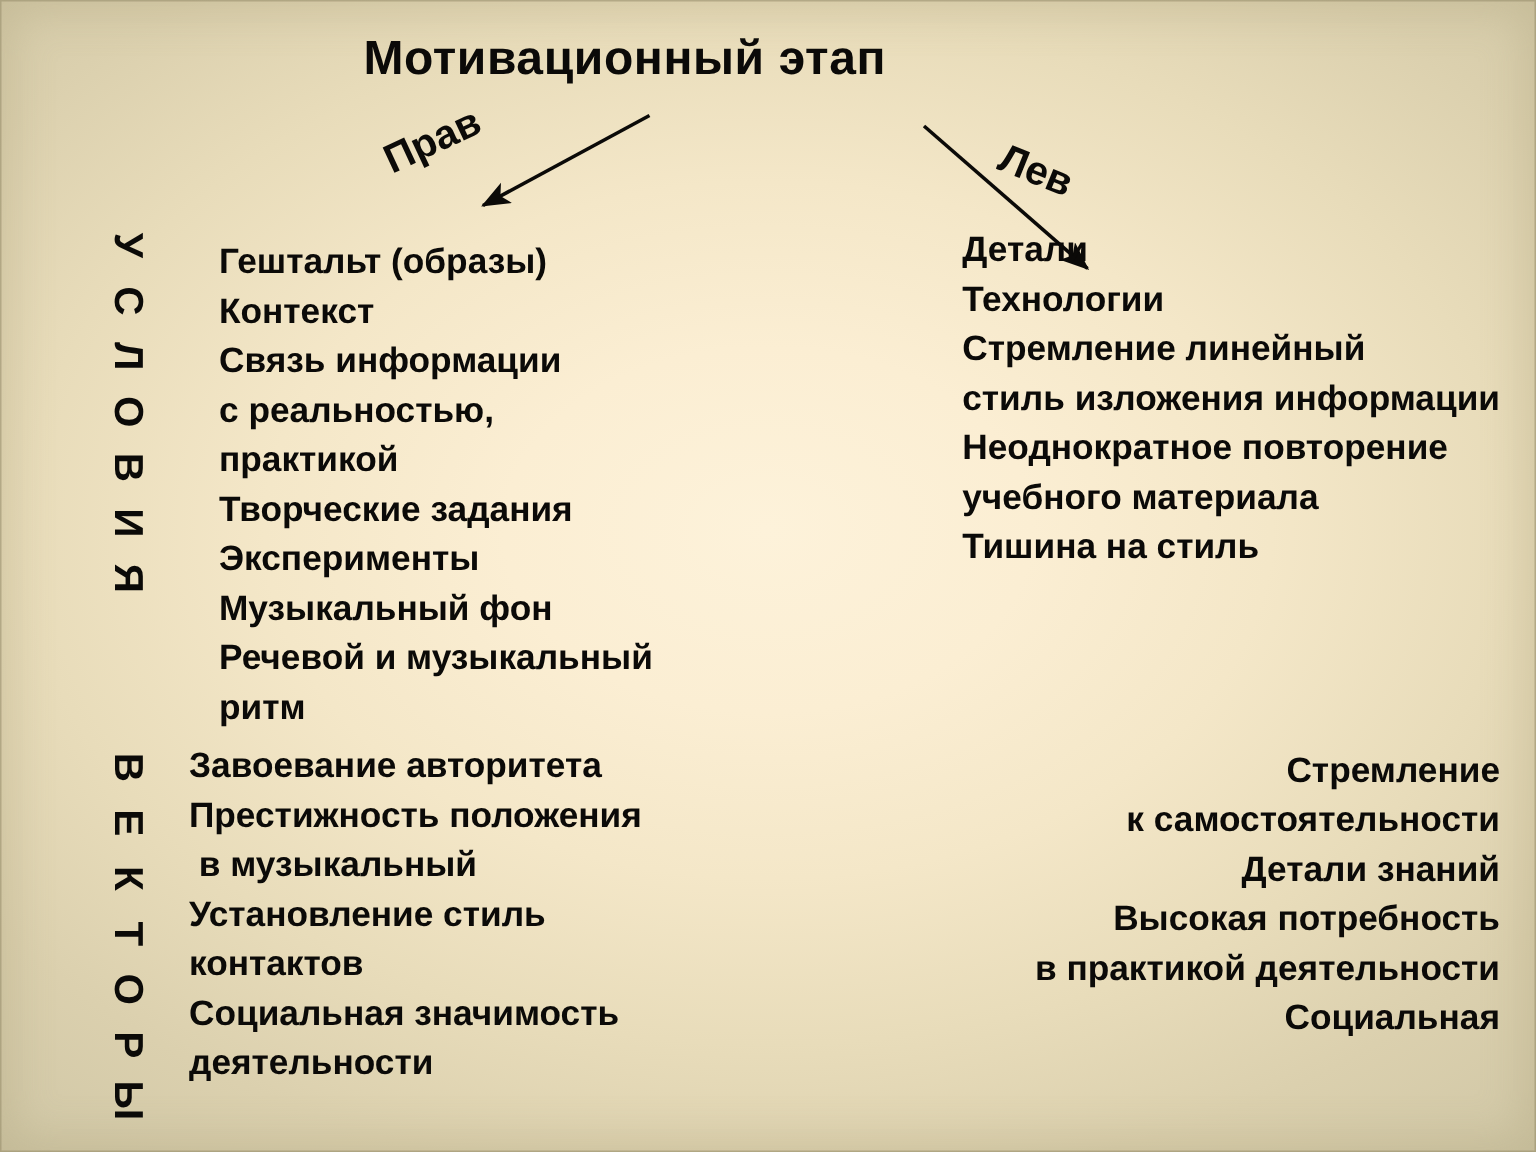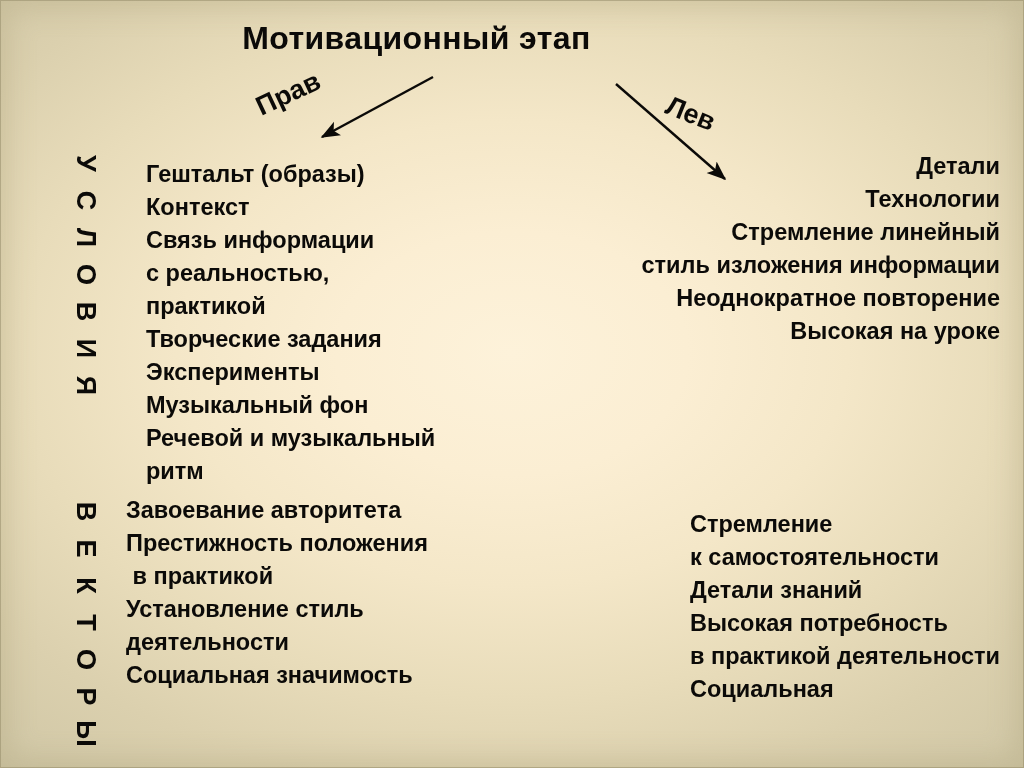--- a/index.html
+++ b/index.html
@@ -102,22 +102,22 @@
   .col {
     font-size: 23.5px;
   }
   .col .line {
     height: 33px;
     line-height: 33px;
     white-space: pre;
   }
   #col-left-top    { left: 126px; top: 158px; text-align: left; margin-left: 20px; }
   #col-left-bottom { left: 126px; top: 494px; text-align: left; }
-  #col-right-top    { right: 24px; top: 150px; text-align: right; }
-  #col-right-bottom { right: 24px; top: 508px; }
+  #col-right-top    { right: 24px; top: 150px; }
+  #col-right-bottom { right: 24px; top: 497px; text-align: right; }
 </style>
 </head>
 <body>
 
 <div id="slide">
 
   <div id="edge-frame"></div>
 
   <div class="txt" id="title">Мотивационный этап</div>
 
@@ -134,19 +134,19 @@
   <div class="txt" id="label-prav">Прав</div>
 
   <div class="txt" id="label-lev">Лев</div>
 
   <div class="txt vword" id="vword-usloviya"><span>У</span><span>С</span><span>Л</span><span>О</span><span>В</span><span>И</span><span>Я</span></div>
 
   <div class="txt vword" id="vword-vektory"><span>В</span><span>Е</span><span>К</span><span>Т</span><span>О</span><span>Р</span><span>Ы</span></div>
 
   <div class="txt col" id="col-left-top"><div class="line">Гештальт (образы)</div><div class="line">Контекст</div><div class="line">Связь информации</div><div class="line">с реальностью,</div><div class="line">практикой</div><div class="line">Творческие задания</div><div class="line">Эксперименты</div><div class="line">Музыкальный фон</div><div class="line">Речевой и музыкальный</div><div class="line">ритм</div></div>
 
-  <div class="txt col" id="col-right-top"><div class="line">Детали</div><div class="line">Технологии</div><div class="line">Стремление линейный</div><div class="line">стиль изложения информации</div><div class="line">Неоднократное повторение</div><div class="line">Высокая на уроке</div></div>
+  <div class="txt col" id="col-right-top"><div class="line">Детали</div><div class="line">Технологии</div><div class="line">Стремление линейный</div><div class="line">стиль изложения информации</div><div class="line">Неоднократное повторение</div><div class="line">учебного материала</div><div class="line">Тишина на стиль</div></div>
 
-  <div class="txt col" id="col-left-bottom"><div class="line">Завоевание авторитета</div><div class="line">Престижность положения</div><div class="line"> в практикой</div><div class="line">Установление стиль</div><div class="line">деятельности</div><div class="line">Социальная значимость</div></div>
+  <div class="txt col" id="col-left-bottom"><div class="line">Завоевание авторитета</div><div class="line">Престижность положения</div><div class="line"> в музыкальный</div><div class="line">Установление стиль</div><div class="line">контактов</div><div class="line">Социальная значимость</div><div class="line">деятельности</div></div>
 
   <div class="txt col" id="col-right-bottom"><div class="line">Стремление</div><div class="line">к самостоятельности</div><div class="line">Детали знаний</div><div class="line">Высокая потребность</div><div class="line">в практикой деятельности</div><div class="line">Социальная</div></div>
 
 </div>
 
 </body></html>

